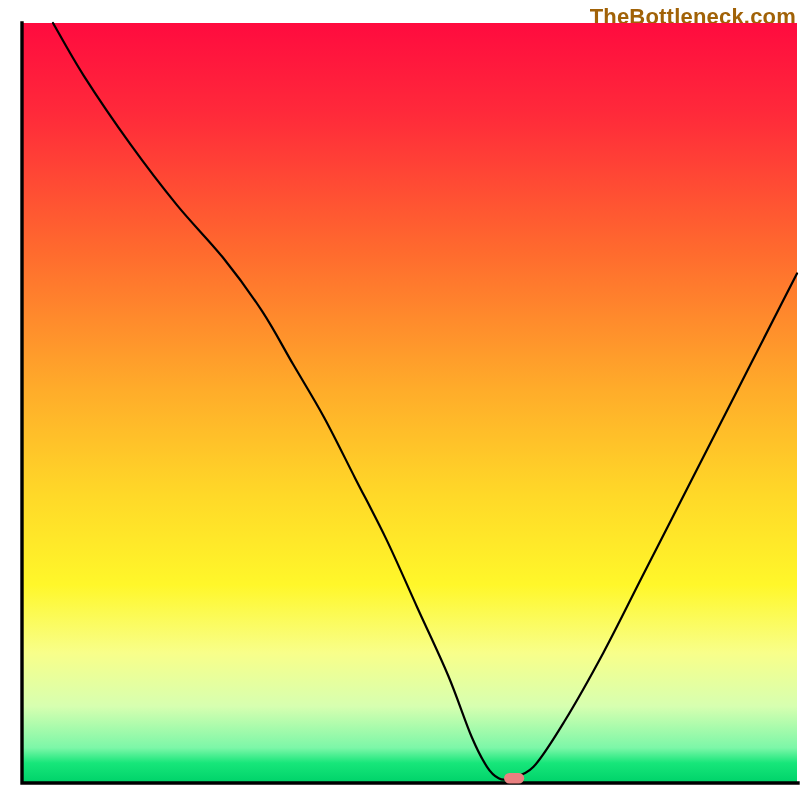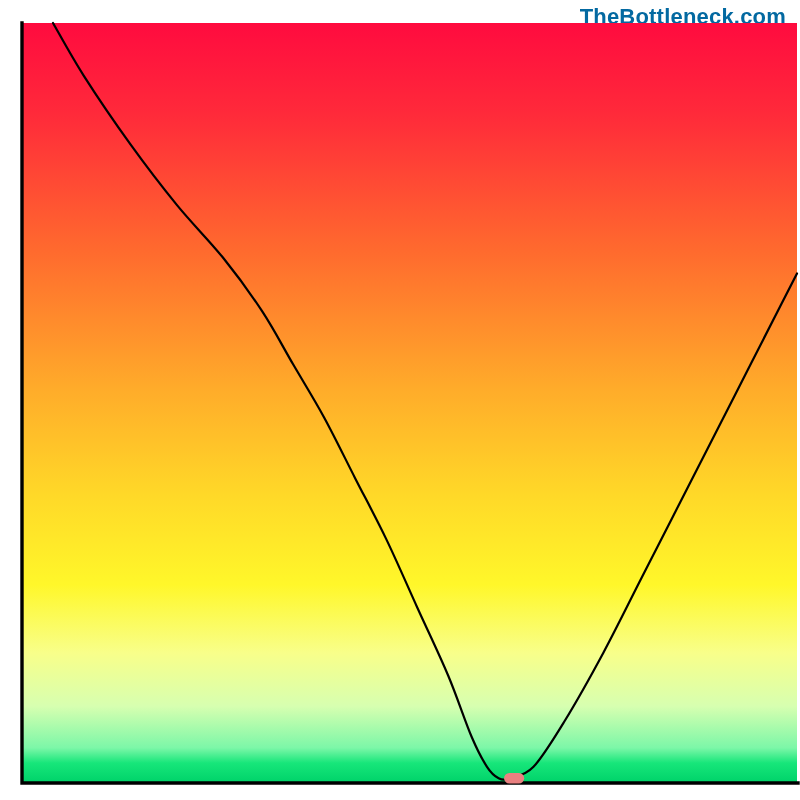--- a/index.html
+++ b/index.html
@@ -12,24 +12,24 @@
     font-family: Arial, Helvetica, sans-serif;
   }
   .chart-container {
     position: relative;
     width: 800px;
     height: 800px;
   }
   .watermark {
     position: absolute;
     top: 4px;
-    right: 14px;
+    right: 4px;
     font-size: 22px;
     font-weight: 600;
-    color: #0369a1;
+    color: #a16207;
     letter-spacing: 0.2px;
   }
   svg.chart {
     position: absolute;
     top: 0;
     left: 0;
   }
   .marker {
     filter: none;
   }

